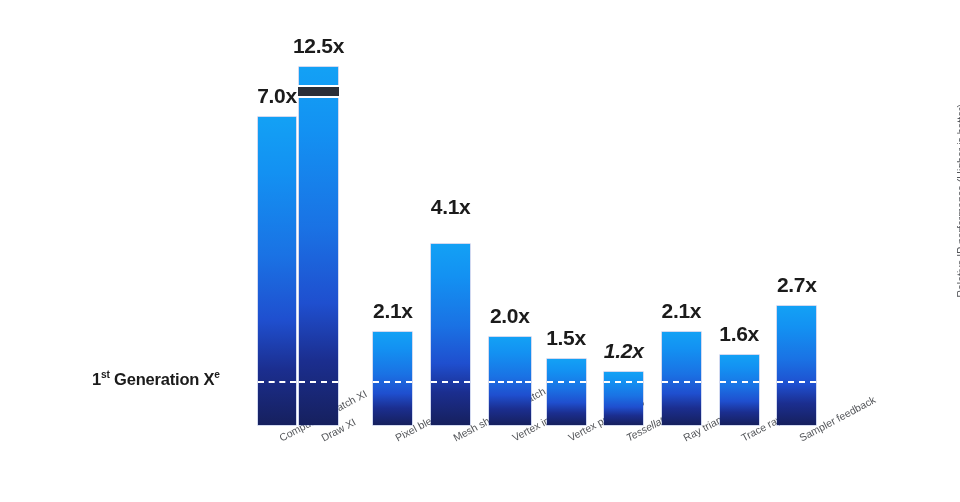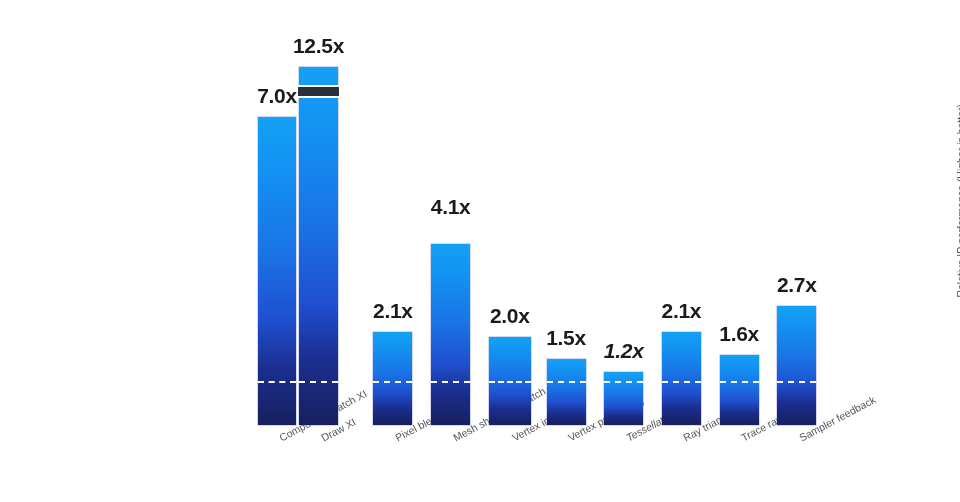--- a/index.html
+++ b/index.html
@@ -206,19 +206,22 @@
         <div class="cat-label">Trace rays</div>
       </div>
       <div class="bar-group" style="left: 777.3px; width: 39px; height: 119px; bottom: 77px; text-align: right;">
         <div class="bar" style="height: 119px;"></div>
         <div class="baseline-mark" style="bottom: 42px;"></div>
         <div class="value-label">2.7x</div>
         <div class="cat-label">Sampler feedback</div>
       </div>
     </div>
 
+  <div id="gen-annotation">
+    <span>1</span><sup>st</sup><span> Generation X</span><sup>e</sup>
+  </div>
 
   <div id="y-axis-caption">
     <span class="line">Relative IP performance (Higher is better)</span>
 
   </div>
 
 </div>
 
 </body></html>

